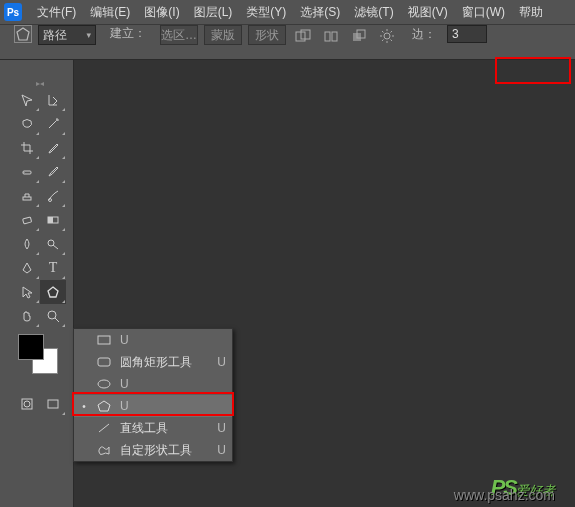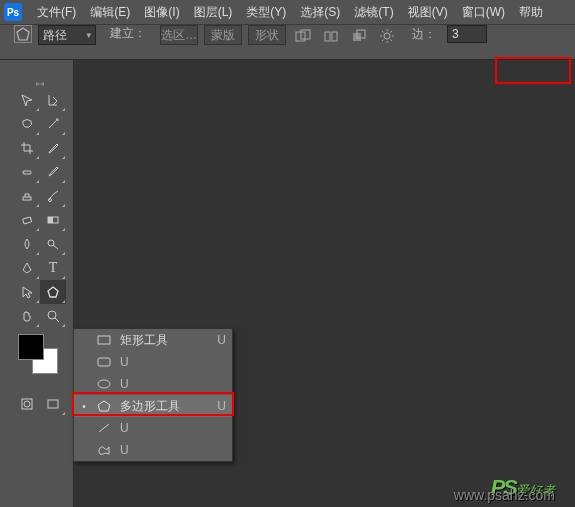--- a/index.html
+++ b/index.html
@@ -305,67 +305,68 @@
   <div class="canvas"></div>
 
   <div class="flyout">
     <div class="flyrow">
       <span class="dot"></span>
       <span class="fico">
           <svg width="14" height="12">
             <rect x="1" y="2" width="12" height="8" fill="none" stroke="#ccc"></rect>
           </svg>
         </span>
-      <span class="fname">矩形工具</span>
       <span class="fkey">U</span>
     </div>
     <div class="flyrow">
       <span class="dot"></span>
       <span class="fico">
           <svg width="14" height="12">
             <rect x="1" y="2" width="12" height="8" rx="2" fill="none" stroke="#ccc"></rect>
           </svg>
         </span>
+      <span class="fname">圆角矩形工具</span>
       <span class="fkey">U</span>
     </div>
     <div class="flyrow">
       <span class="dot"></span>
       <span class="fico">
           <svg width="14" height="12">
             <ellipse cx="7" cy="6" rx="6" ry="4" fill="none" stroke="#ccc"></ellipse>
           </svg>
         </span>
       <span class="fkey">U</span>
     </div>
     <div class="flyrow sel">
       <span class="dot">•</span>
       <span class="fico">
           <svg width="14" height="12">
             <polygon points="7,1 13,5 11,11 3,11 1,5" fill="none" stroke="#ddd"></polygon>
           </svg>
         </span>
-      <span class="fname">多边形工具</span>
       <span class="fkey">U</span>
     </div>
     <div class="flyrow">
       <span class="dot"></span>
       <span class="fico">
           <svg width="14" height="12">
             <line x1="2" y1="10" x2="12" y2="2" stroke="#ccc"></line>
           </svg>
         </span>
+      <span class="fname">直线工具</span>
       <span class="fkey">U</span>
     </div>
     <div class="flyrow">
       <span class="dot"></span>
       <span class="fico">
           <svg width="14" height="12">
             <path d="M2 6 Q4 1 7 4 Q10 7 12 3 L12 10 Q8 8 6 10 Q3 12 2 8 Z" fill="none" stroke="#ccc"></path>
           </svg>
         </span>
+      <span class="fname">自定形状工具</span>
       <span class="fkey">U</span>
     </div>
   </div>
 
   <div class="redbox1" style="left:495px;top:57px;width:76px;height:27px"></div>
   <div class="redbox2" style="left:72px;top:392px;width:162px;height:24px"></div>
 
   <div class="wm">
     <span class="ps">PS</span><span>爱好者</span>
     <div class="url">www.psahz.com</div>

